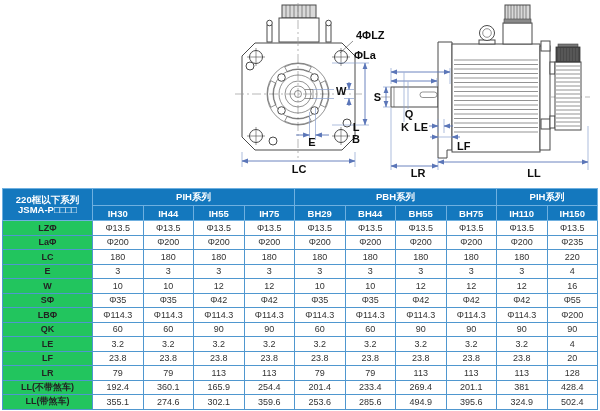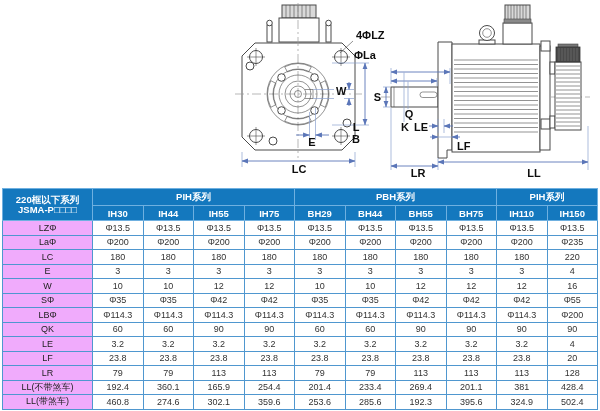--- a/index.html
+++ b/index.html
@@ -17,21 +17,21 @@
 
   .spec-table{position:absolute;left:2px;top:188px;width:596px;height:221px;
               border-collapse:collapse;table-layout:fixed;font-size:9px;color:#333;}
   .spec-table th,.spec-table td{border:1px solid #4f97cf;text-align:center;
               padding:0;overflow:hidden;white-space:nowrap;}
   .spec-table thead th{background:#1478be;color:#fff;font-weight:bold;
               font-size:9.5px;border-color:#6fb0e0;}
   .spec-table thead tr.grp{height:17px;}
   .spec-table thead tr.cols{height:15px;}
   .spec-table tbody tr{height:14.5px;}
-  .spec-table tbody th{font-weight:normal;color:#222;background:#f0abfc;}
+  .spec-table tbody th{font-weight:bold;color:#222;background:#22c55e;}
   .corner div{line-height:10px;}
 </style>
 </head>
 <body>
 
 <div class="screen">
 
   <div class="drawing">
     <svg width="600" height="187" viewBox="0 0 600 187">
       <defs>
@@ -388,26 +388,26 @@
           <td>254.4</td>
           <td>201.4</td>
           <td>233.4</td>
           <td>269.4</td>
           <td>201.1</td>
           <td>381</td>
           <td>428.4</td>
         </tr>
         <tr>
           <th>LL(带煞车)</th>
-          <td>460.8</td>
+          <td>355.1</td>
           <td>274.6</td>
           <td>302.1</td>
           <td>359.6</td>
           <td>253.6</td>
           <td>285.6</td>
-          <td>192.3</td>
+          <td>494.9</td>
           <td>395.6</td>
           <td>324.9</td>
           <td>502.4</td>
         </tr>
       </tbody>
   </table>
 </div>
 
 </body></html>

